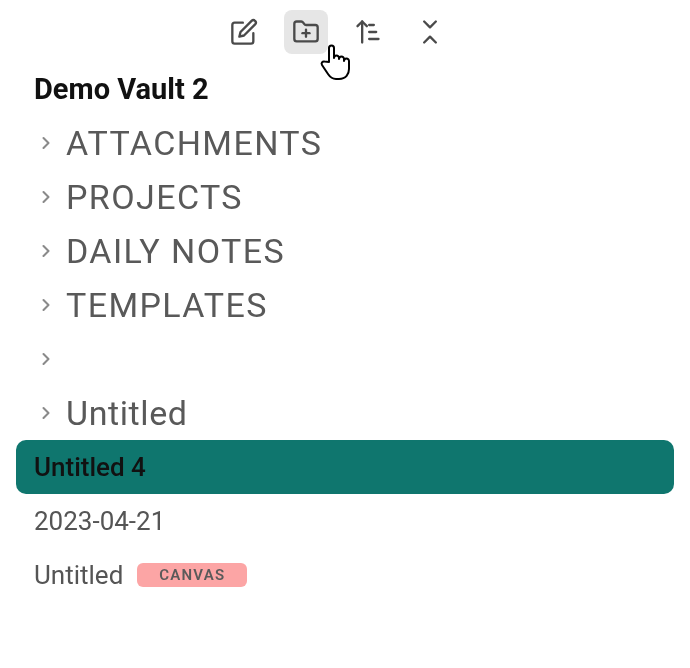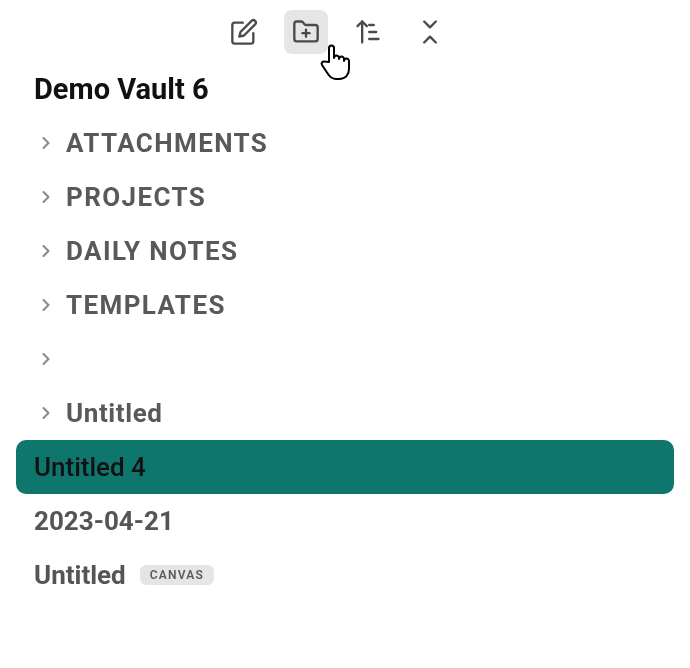--- a/index.html
+++ b/index.html
@@ -55,30 +55,30 @@
   .tree-item .chevron {
     width: 24px;
     display: flex;
     align-items: center;
     justify-content: center;
     color: #8a8a8a;
     margin-right: 8px;
     flex-shrink: 0;
   }
   .folder-label {
-    font-size: 26px;
+    font-size: 34px;
     letter-spacing: 0.6px;
     color: #595959;
-    font-weight: 700;
+    font-weight: 400;
   }
   .folder-label.upper { letter-spacing: 1.4px; }
   .file-label {
     font-size: 26px;
     color: #555;
-    font-weight: 700;
+    font-weight: 400;
   }
   .tree-item.selected {
     background: #0f766e;
     border-radius: 10px;
     margin: 0 16px;
     padding-left: 18px;
   }
   .tree-item.selected .file-label {
     color: #111;
     font-weight: 500;
@@ -89,26 +89,26 @@
     height: 54px;
     padding-left: 34px;
     cursor: pointer;
   }
   .file-item-nochevron .file-label {
     font-size: 26px;
     color: #555;
   }
   .badge {
     display: inline-block;
-    background: #e5e5e5;
+    background: #fca5a5;
     color: #5a5a5a;
-    font-size: 12px;
+    font-size: 15px;
     letter-spacing: 1.2px;
     font-weight: 600;
-    padding: 3px 10px;
+    padding: 3px 22px;
     border-radius: 6px;
     margin-left: 14px;
   }
   .cursor-hand {
     position: absolute;
     left: 318px;
     top: 42px;
     pointer-events: none;
     z-index: 10;
   }
@@ -146,21 +146,21 @@
     </svg>
   </div>
 </div>
 
 <div class="cursor-hand">
   <svg width="36" height="40" viewBox="0 0 36 40">
     <path d="M11 20 V6 a2.5 2.5 0 0 1 5 0 V16 a2.5 2.5 0 0 1 5 0 V17 a2.5 2.5 0 0 1 5 0 V19 a2.5 2.5 0 0 1 5 0 V27 c0 5 -3 10 -10 10 h-3 c-4 0 -6 -2 -8 -5 l-6 -9 c-1.2 -1.8 0.5 -4 2.5 -3.5 z" fill="white" stroke="black" stroke-width="2" stroke-linejoin="round"></path>
   </svg>
 </div>
 
-<div class="vault-title">Demo Vault 6</div>
+<div class="vault-title">Demo Vault 2</div>
 
 <div class="tree">
 
   <div class="tree-item">
     <span class="chevron">
       <svg width="20" height="20" viewBox="0 0 24 24" fill="none" stroke="currentColor" stroke-width="2.5" stroke-linecap="round" stroke-linejoin="round">
           <polyline points="9 18 15 12 9 6"></polyline>
         </svg>
     </span>
     <span class="folder-label upper">ATTACHMENTS</span>

